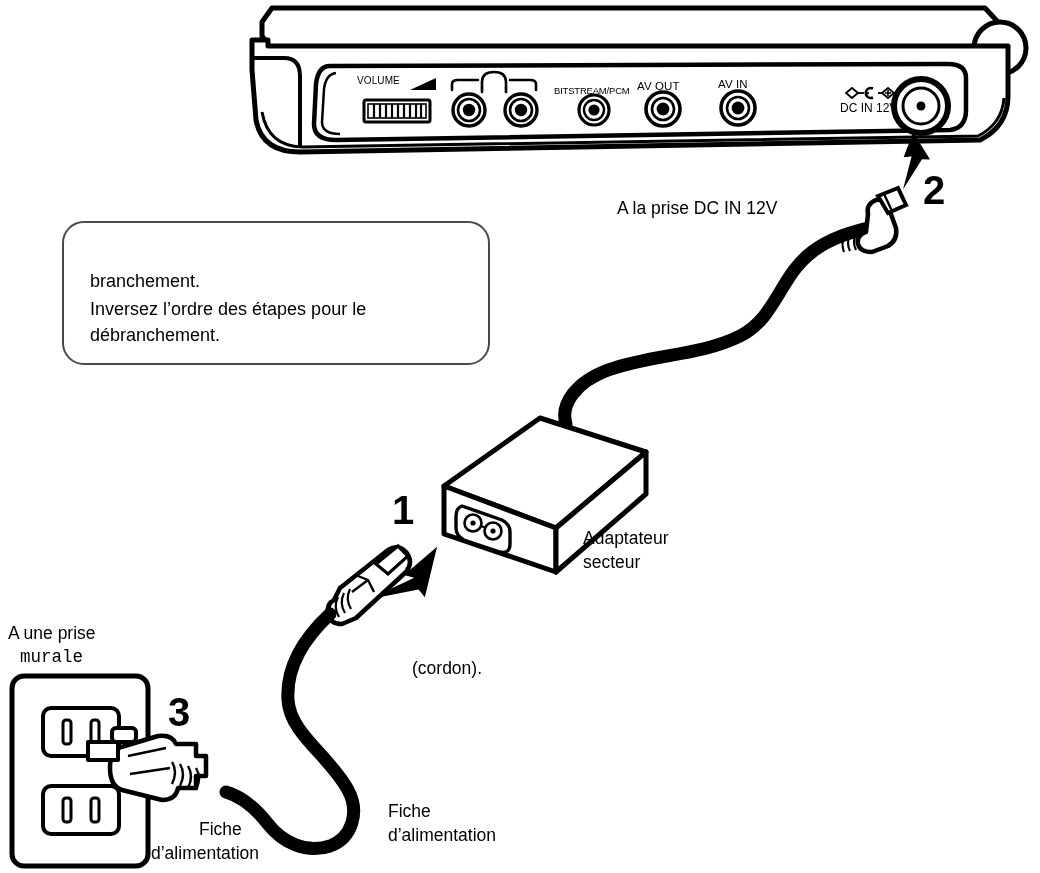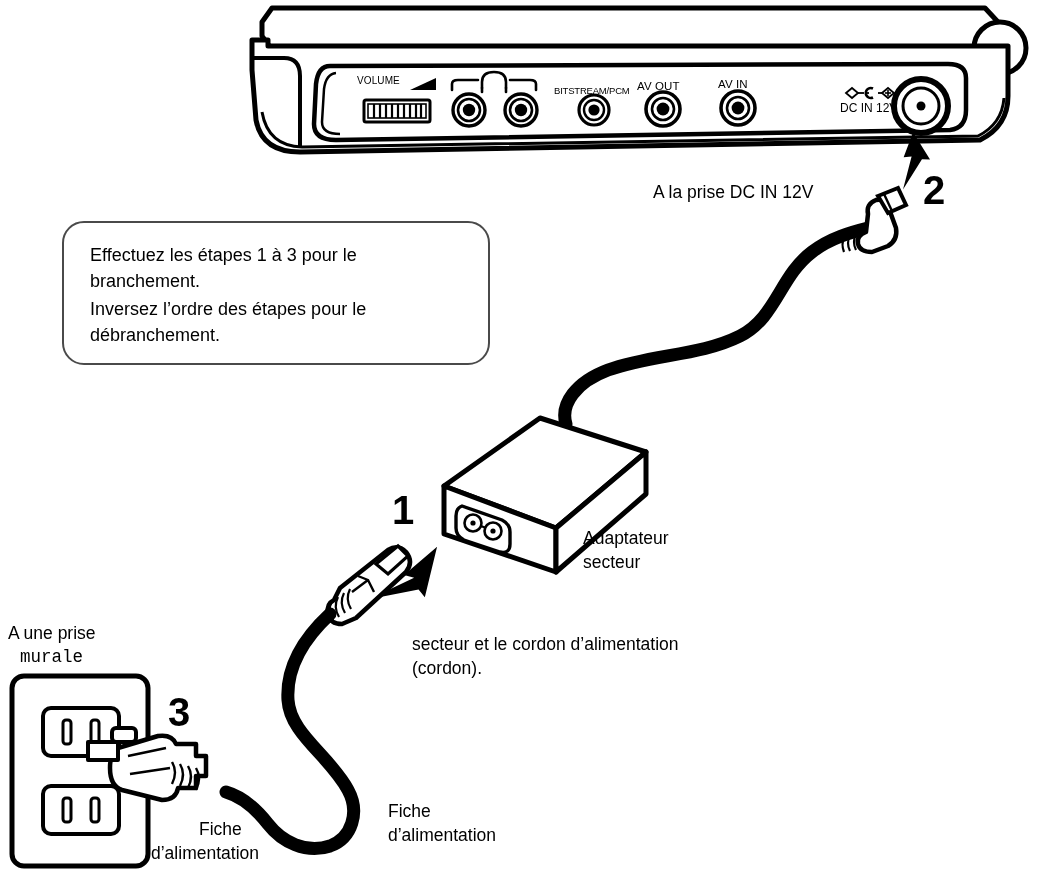--- a/index.html
+++ b/index.html
@@ -304,37 +304,35 @@
         <path d="M 180 764 Q 186 774 180 786"></path>
         <path d="M 188 766 Q 194 776 188 788"></path>
         <path d="M 196 768 Q 202 778 196 790"></path>
       </g>
     </g>
 
   </svg>
 
   <div style="position:absolute; left:62px; top:221px; width:424px; height:140px;
               border:2px solid #4a4a4a; border-radius:22px; background:#ffffff;"></div>
-  <div class="txt note-text" style="left:90px; top:243px;">Effectuez les étapes 1 à 3 pour le</div>
   <div class="txt note-text" style="left:90px; top:269px;">branchement.</div>
   <div class="txt note-text" style="left:90px; top:297px;">Inversez l’ordre des étapes pour le</div>
   <div class="txt note-text" style="left:90px; top:323px;">débranchement.</div>
 
   <div class="txt port-label" style="left:357px; top:75px; font-size:10px;">VOLUME</div>
   <div class="txt port-label-sm" style="left:554px; top:85px;">BITSTREAM/PCM</div>
   <div class="txt port-label" style="left:637px; top:79px;">AV OUT</div>
   <div class="txt port-label" style="left:718px; top:77px;">AV IN</div>
   <div class="txt dc-label" style="left:840px; top:101px;">DC IN 12V</div>
 
-  <div class="txt body-text" style="left:617px; top:181px;margin-left:36px;">A la prise DC IN 12V</div>
+  <div class="txt body-text" style="left:617px; top:197px;">A la prise DC IN 12V</div>
 
   <div class="txt body-text" style="left:583px; top:527px;">Adaptateur</div>
   <div class="txt body-text" style="left:583px; top:551px;">secteur</div>
 
-  <div class="txt body-text" style="left:412px; top:633px;">secteur et le cordon d’alimentation</div>
   <div class="txt body-text" style="left:412px; top:657px;">(cordon).</div>
 
   <div class="txt body-text" style="left:8px; top:622px;">A une prise</div>
   <div class="txt body-text" style="left:20px; top:646px;font-family:Liberation Mono, monospace;">murale</div>
 
   <div class="txt body-text" style="left:151px; top:818px;padding-left:48px;">Fiche</div>
   <div class="txt body-text" style="left:151px; top:842px;">d’alimentation</div>
 
   <div class="txt body-text" style="left:388px; top:800px;">Fiche</div>
   <div class="txt body-text" style="left:388px; top:824px;">d’alimentation</div>

